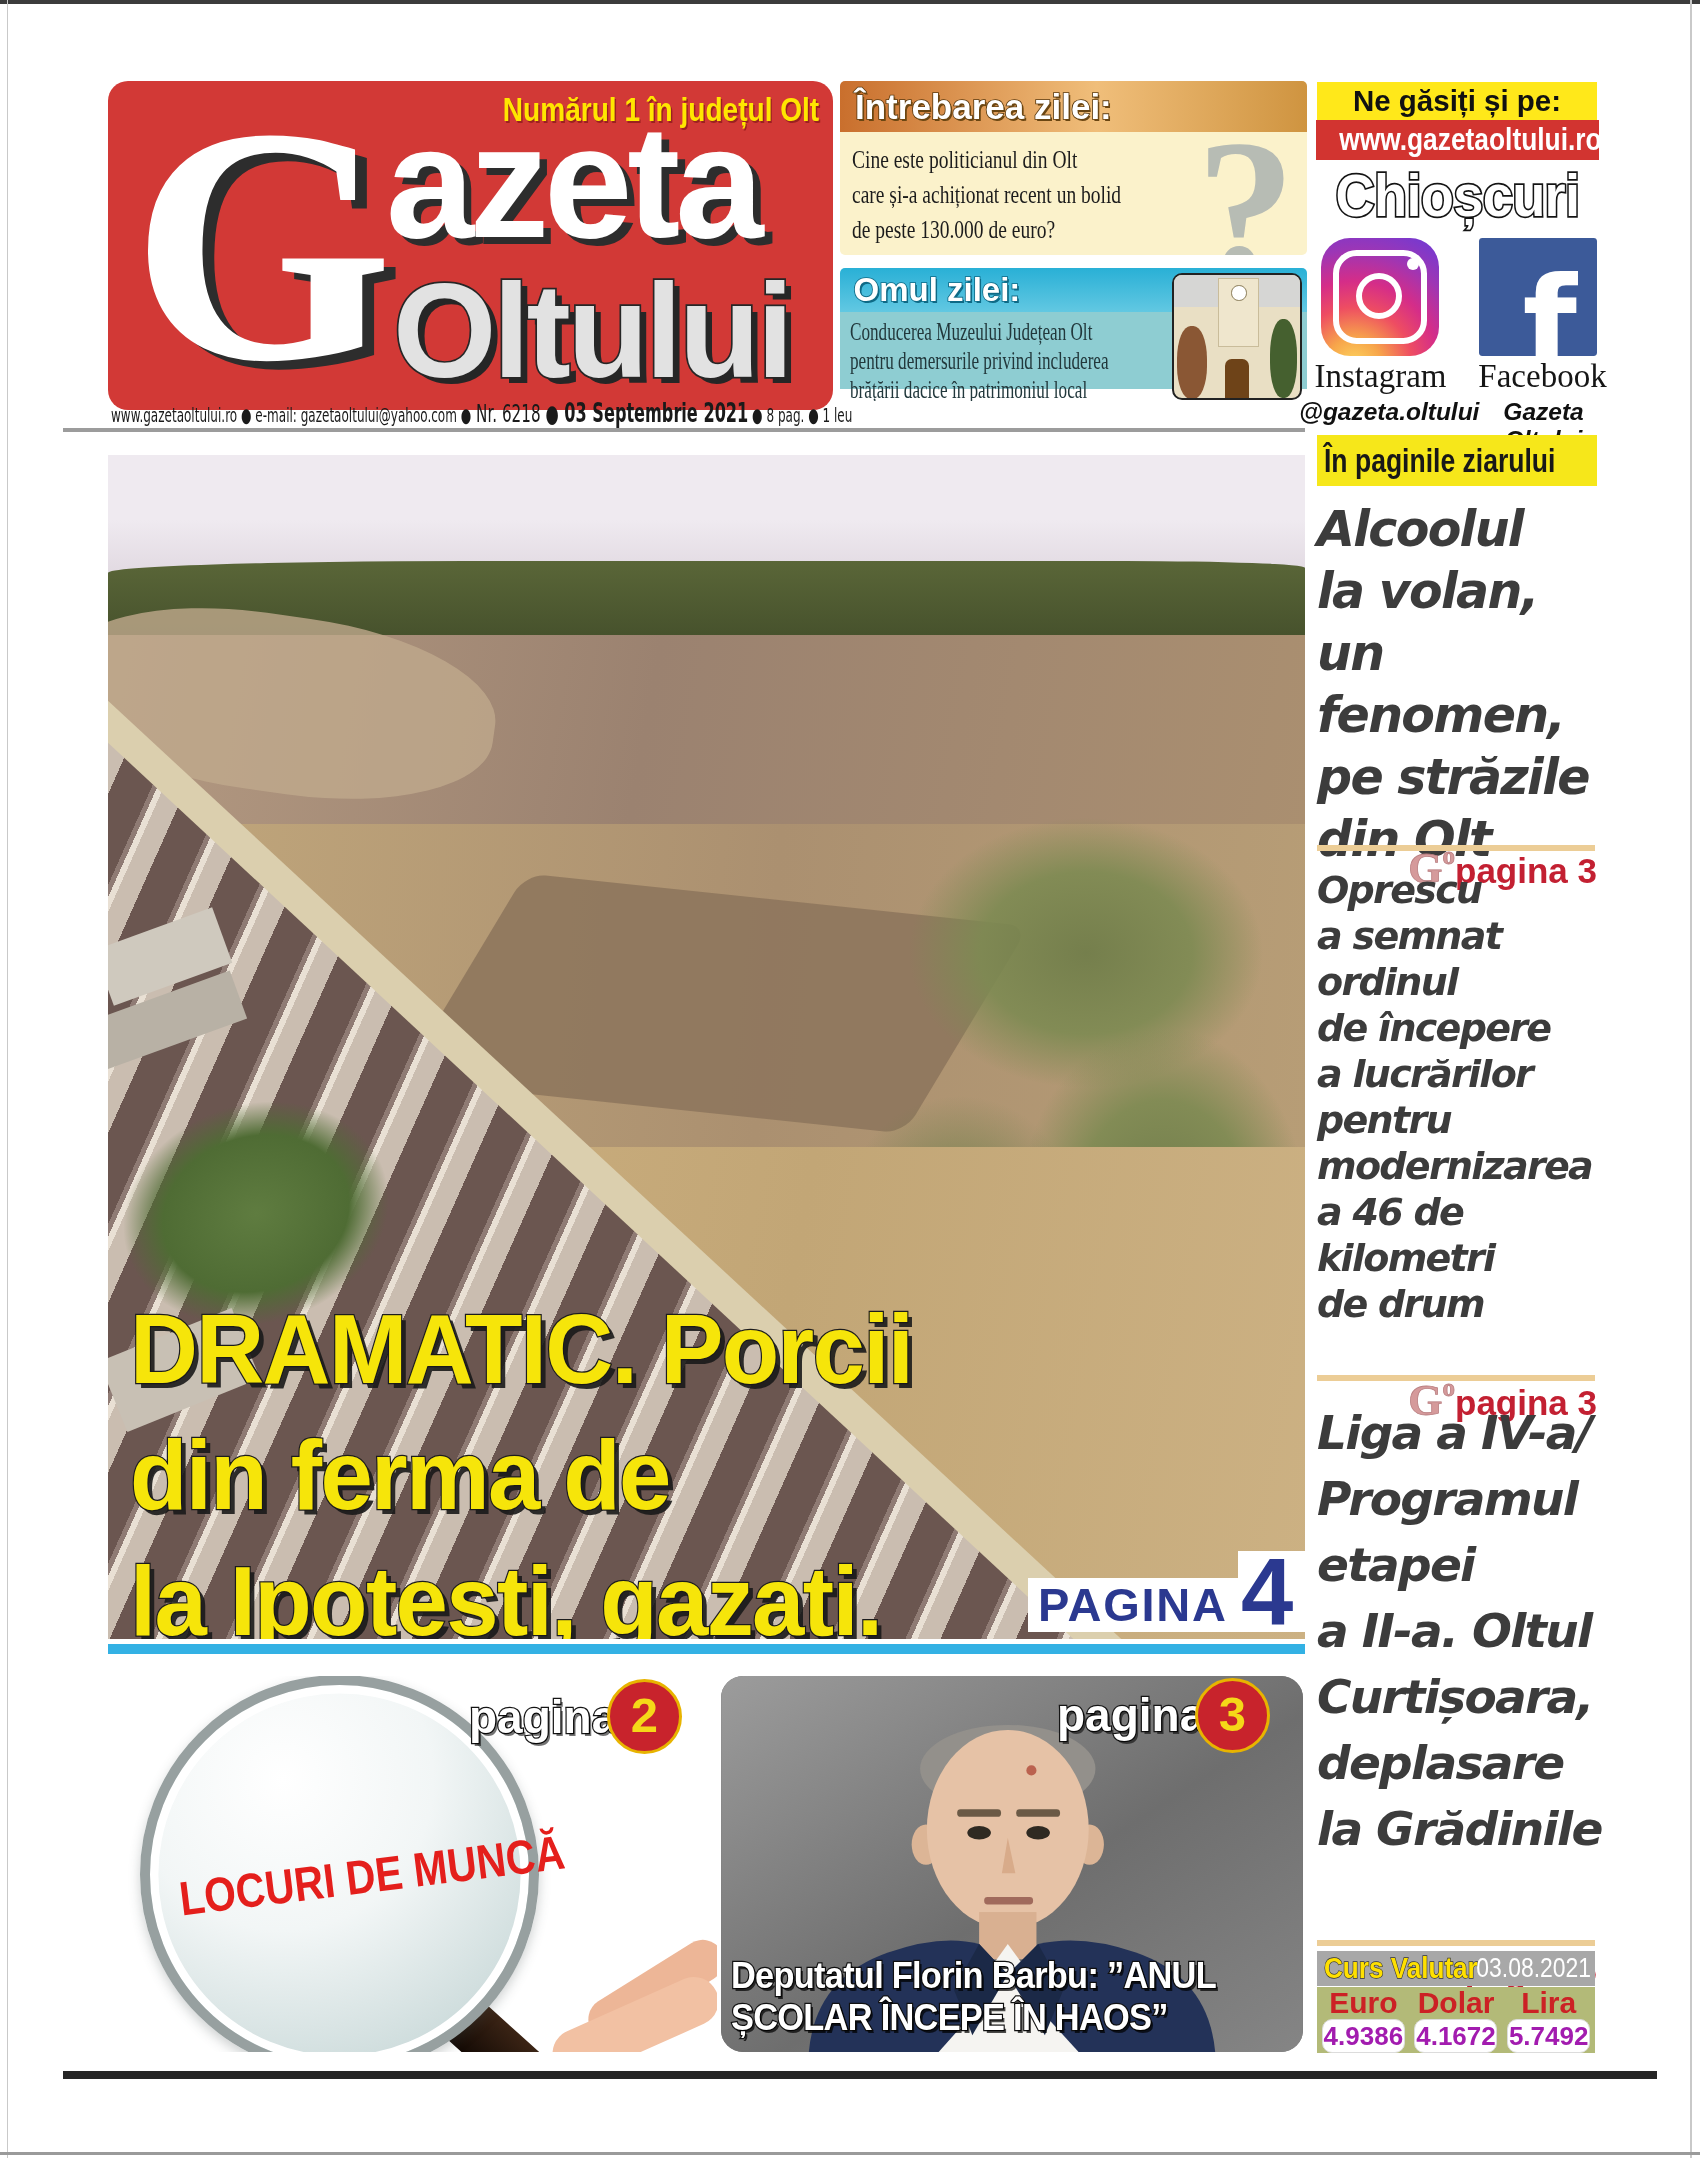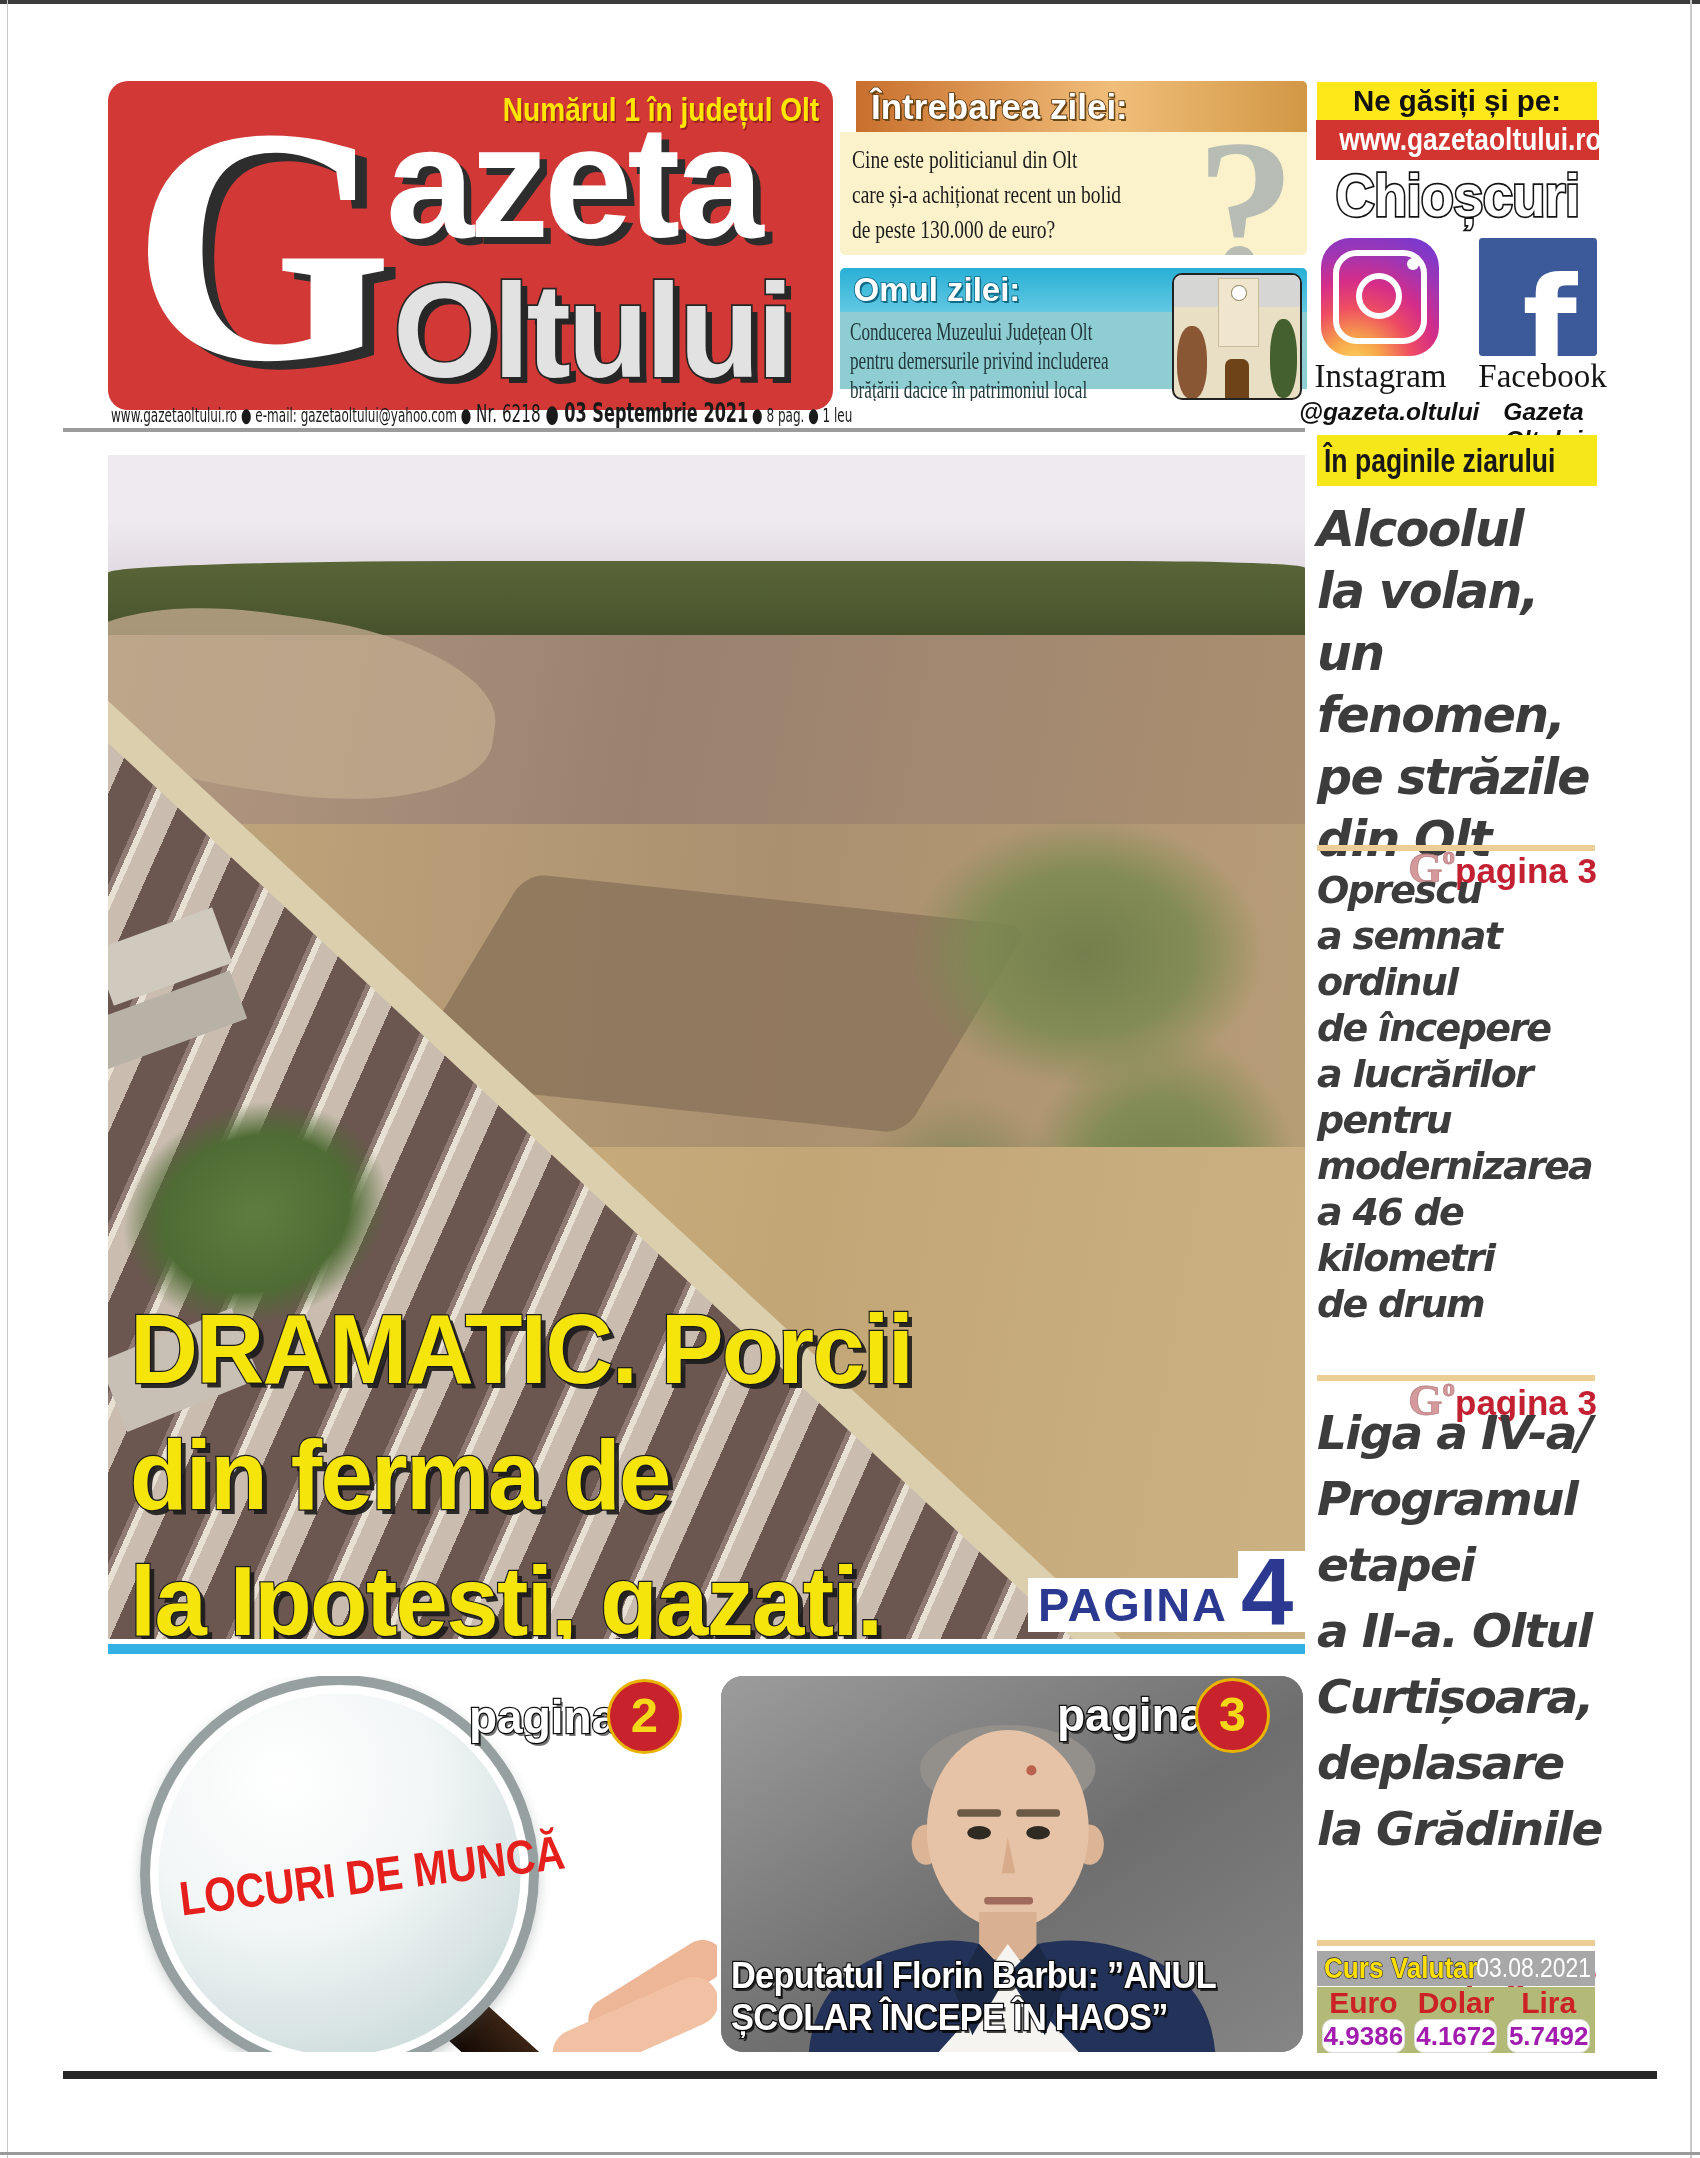--- a/index.html
+++ b/index.html
@@ -25,21 +25,21 @@
   .logo-oltului{left:285px;top:184px;font-weight:bold;font-size:133px;line-height:1;color:#e2e2e2;
           letter-spacing:-3.4px;-webkit-text-stroke:3.4px #262626;paint-order:stroke;text-shadow:6.7px 5.9px 0 #262626;}
   .info-line{left:111px;top:396px;white-space:nowrap;transform:scaleX(.62);transform-origin:left top;
           font-family:"DejaVu Sans",sans-serif;font-size:19.4px;color:#1a1a1a;line-height:34px;}
   .info-line .nr{font-size:24.5px;}
   .info-line .date{font-size:26px;font-weight:bold;}
   .head-rule{left:63px;top:428px;width:1242px;height:4.2px;background:#9c9c9c;}
 
   
   .q-box{left:840px;top:81px;width:467px;height:174px;border-radius:5px;overflow:hidden;}
-  .q-head{left:16px;top:0;width:100%;height:51px;background:linear-gradient(90deg,#c96f2d,#f0be7a 55%,#cf9440);}
+  .q-head{left:0;top:0;width:100%;height:51px;background:linear-gradient(90deg,#c96f2d,#f0be7a 55%,#cf9440);}
   .q-head span{position:absolute;left:15px;top:0;line-height:51px;font-weight:bold;font-size:35px;color:#fff;
         -webkit-text-stroke:1.7px #5a3a10;paint-order:stroke;text-shadow:1.7px 1.7px 0 #6b4612;}
   .q-body{left:0;top:51px;width:100%;height:123px;background:#fbf2cb;}
   .q-mark{right:11.8px;top:-22px;font-family:"Liberation Serif",serif;font-weight:bold;font-size:198px;
         color:#b7bcb4;line-height:1;z-index:0;}
   .q-text{left:11.8px;top:10px;font-family:"Liberation Serif",serif;font-size:25px;line-height:35px;color:#1c1c1c;
         transform:scaleX(.78);transform-origin:left top;z-index:1;}
 
   
   .m-box{left:840px;top:268px;width:467px;height:133px;border-radius:5px;overflow:hidden;}

